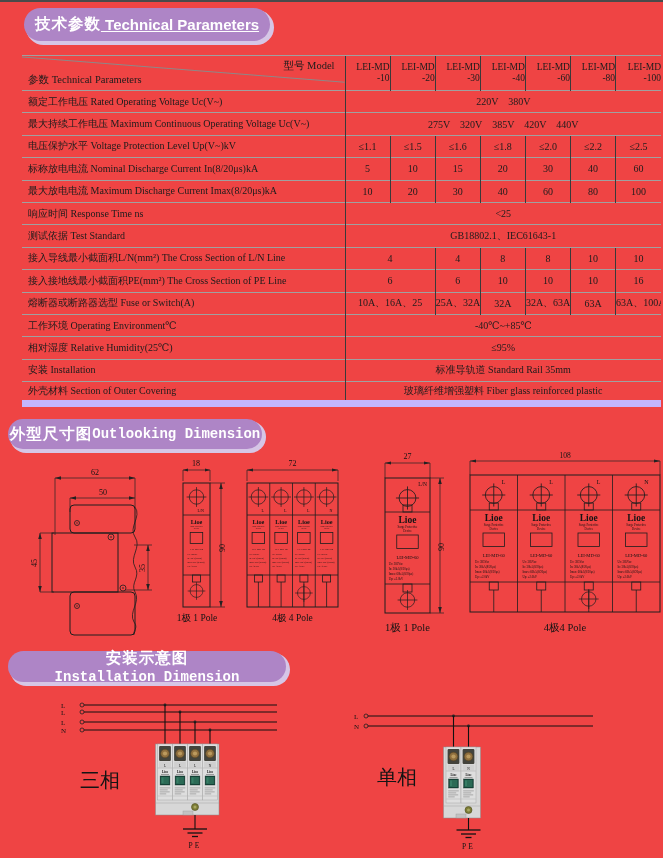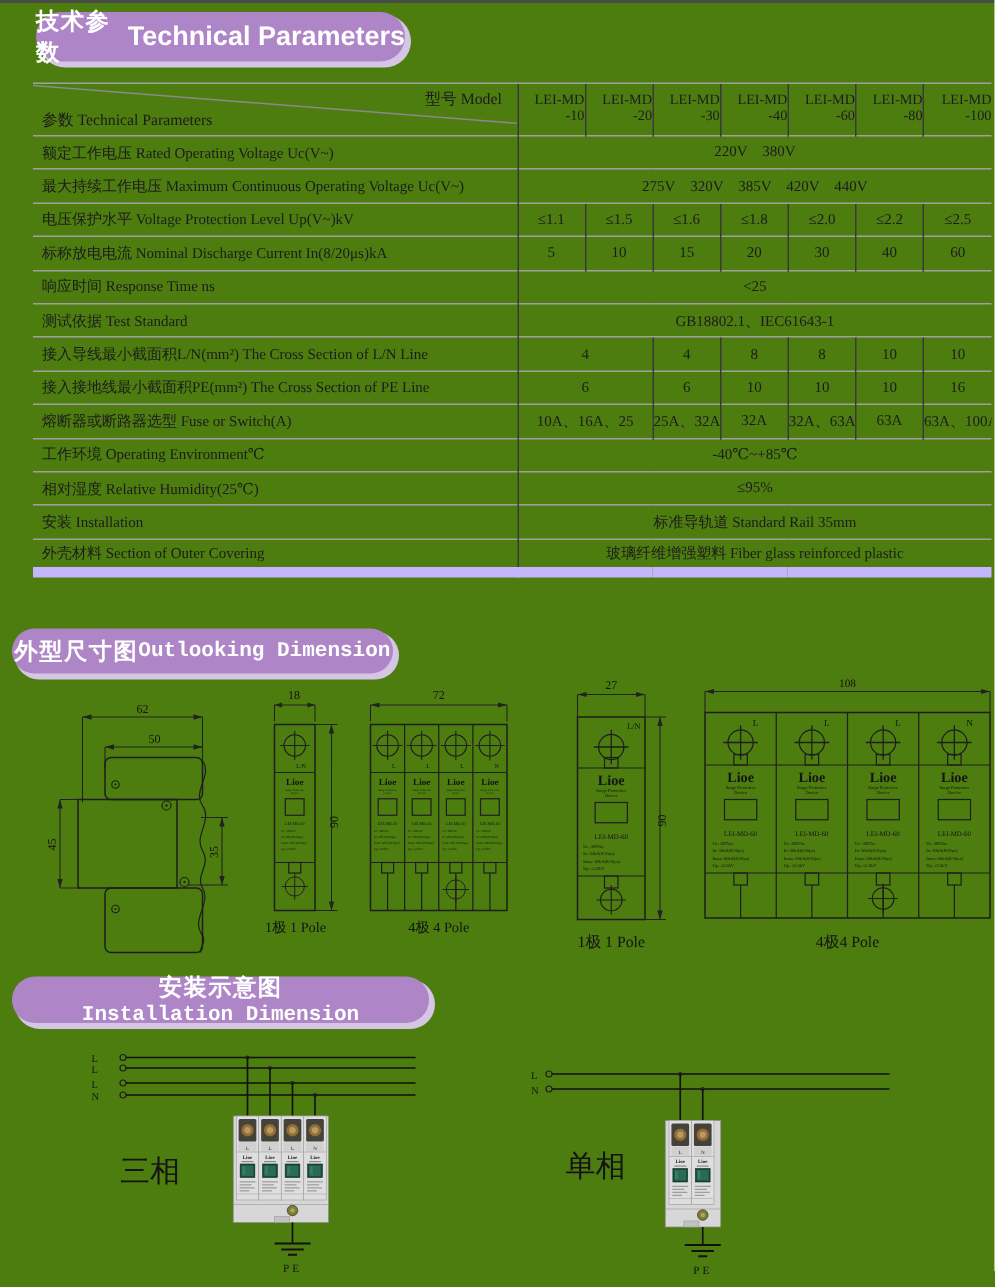--- a/index.html
+++ b/index.html
@@ -1,29 +1,29 @@
 <!DOCTYPE html>
 <html><head>
 <meta charset="utf-8">
 <style>
   html,body { margin:0; padding:0; background:#fff; }
   #page {
-    position:relative; width:663px; height:858px; background:#4d7c0f; overflow:hidden;
+    position:relative; width:663px; height:858px; background:#ef4444; overflow:hidden;
     font-family:"Liberation Serif","DejaVu Serif",serif; color:#1c1c1c;
   }
   .toprule { position:absolute; left:0; top:0; width:663px; height:2px; background:#4a4a4a; }
 
   
   .banner {
     position:absolute; display:flex; align-items:center; justify-content:center;
     background:#ae85c6; color:#fff; border-radius:17px;
     box-shadow:3px 3px 0 1px #d6c6e6;
   }
   .bcn { font-family:"Liberation Sans","DejaVu Sans",sans-serif; font-weight:bold; font-size:15.5px; letter-spacing:1px; }
-  .ben-sans { font-family:"Liberation Sans","DejaVu Sans",sans-serif; font-weight:bold; font-size:18px; white-space:pre; }
+  .ben-sans { font-family:"Liberation Sans","DejaVu Sans",sans-serif; font-weight:bold; font-size:15px; white-space:pre;text-decoration:underline; }
   .ben-mono { font-family:"Liberation Mono","DejaVu Sans Mono",monospace; font-weight:bold; font-size:14px; white-space:pre; }
   .b1 { left:24px; top:8px;  width:246px; height:33px; }
   .b2 { left:8px;  top:419px; width:254px; height:30px; }
   .b3 { left:8px;  top:651px; width:278px; height:31px;flex-direction:column; }
 
   
   table.ptable {
     position:absolute; left:22px; top:55px; width:639px;
     border-collapse:collapse; table-layout:fixed;
     font-size:10px; color:#1c1c1c; border-bottom:7px solid #c4b5fd;
@@ -130,20 +130,30 @@
         </tr>
         <tr>
           <td class="lbl">标称放电电流 Nominal Discharge Current In(8/20μs)kA</td>
           <td class="val">5</td>
           <td class="val">10</td>
           <td class="val">15</td>
           <td class="val">20</td>
           <td class="val">30</td>
           <td class="val">40</td>
           <td class="val">60</td>
+        </tr>
+        <tr>
+          <td class="lbl">最大放电电流 Maximum Discharge Current Imax(8/20μs)kA</td>
+          <td class="val">10</td>
+          <td class="val">20</td>
+          <td class="val">30</td>
+          <td class="val">40</td>
+          <td class="val">60</td>
+          <td class="val">80</td>
+          <td class="val">100</td>
         </tr>
         <tr>
           <td class="lbl">响应时间 Response Time ns</td>
           <td class="val" colspan="7">&lt;25</td>
         </tr>
         <tr>
           <td class="lbl">测试依据 Test Standard</td>
           <td class="val" colspan="7">GB18802.1、IEC61643-1</td>
         </tr>
         <tr>

